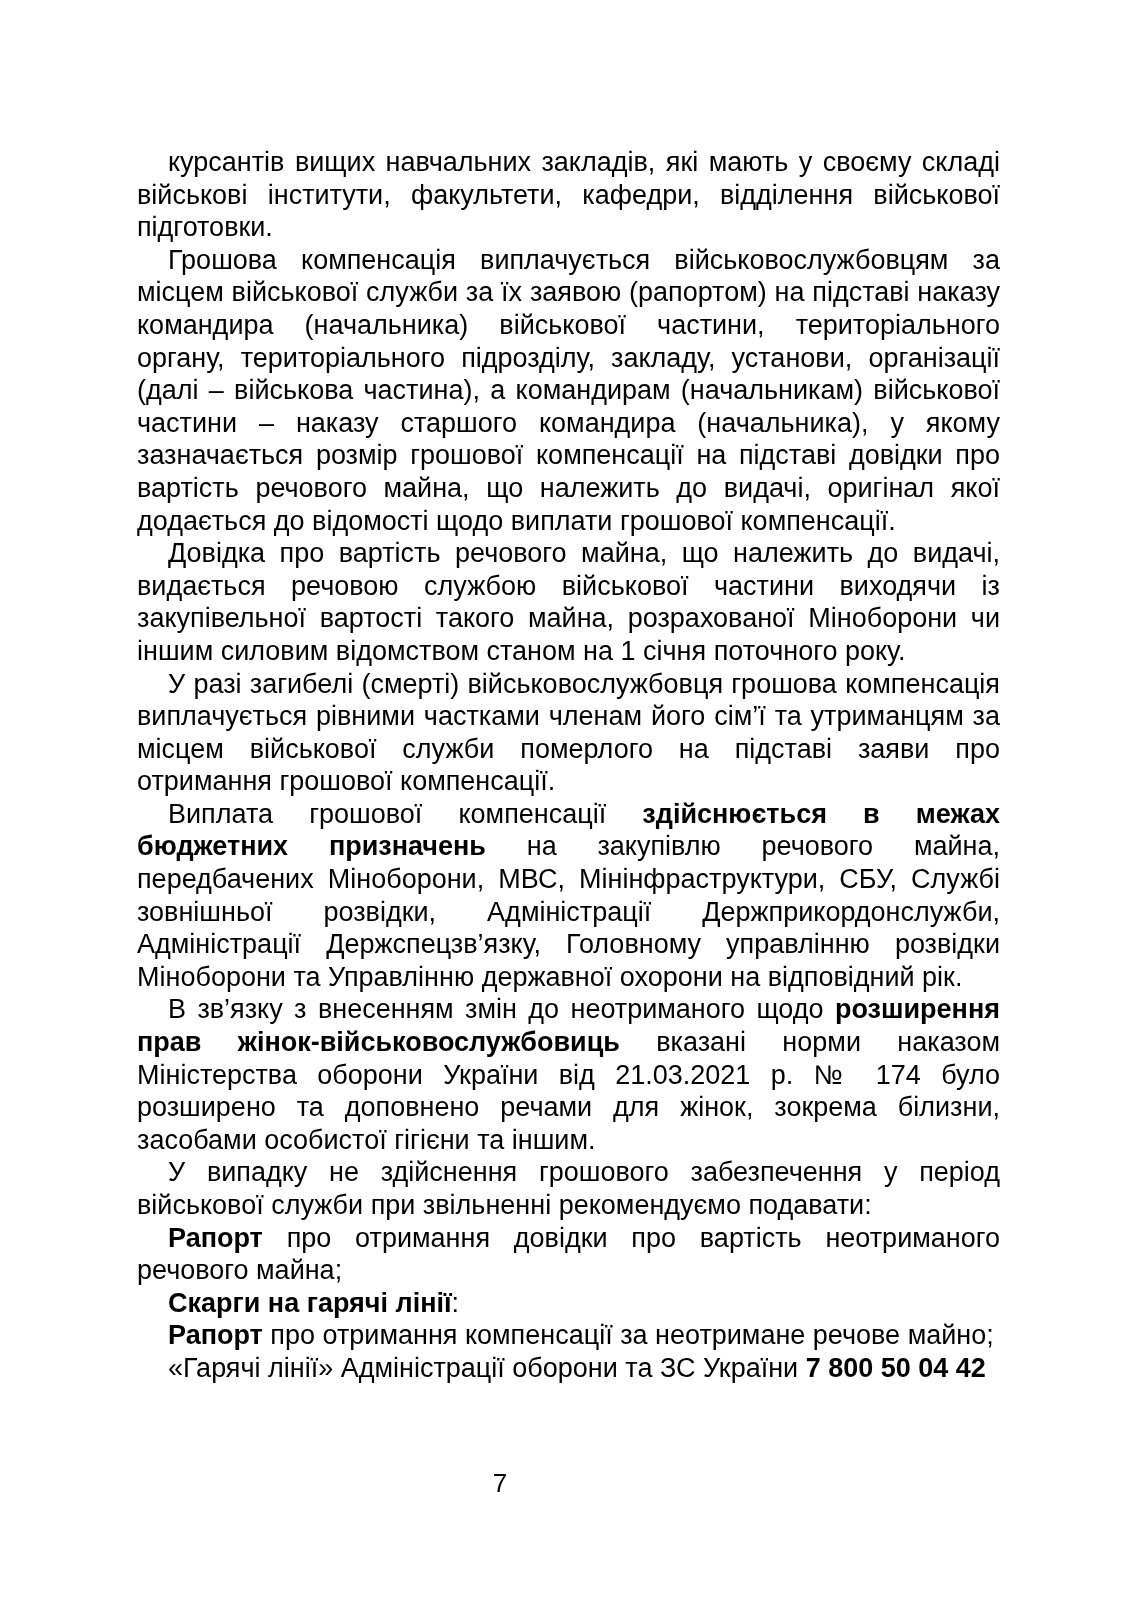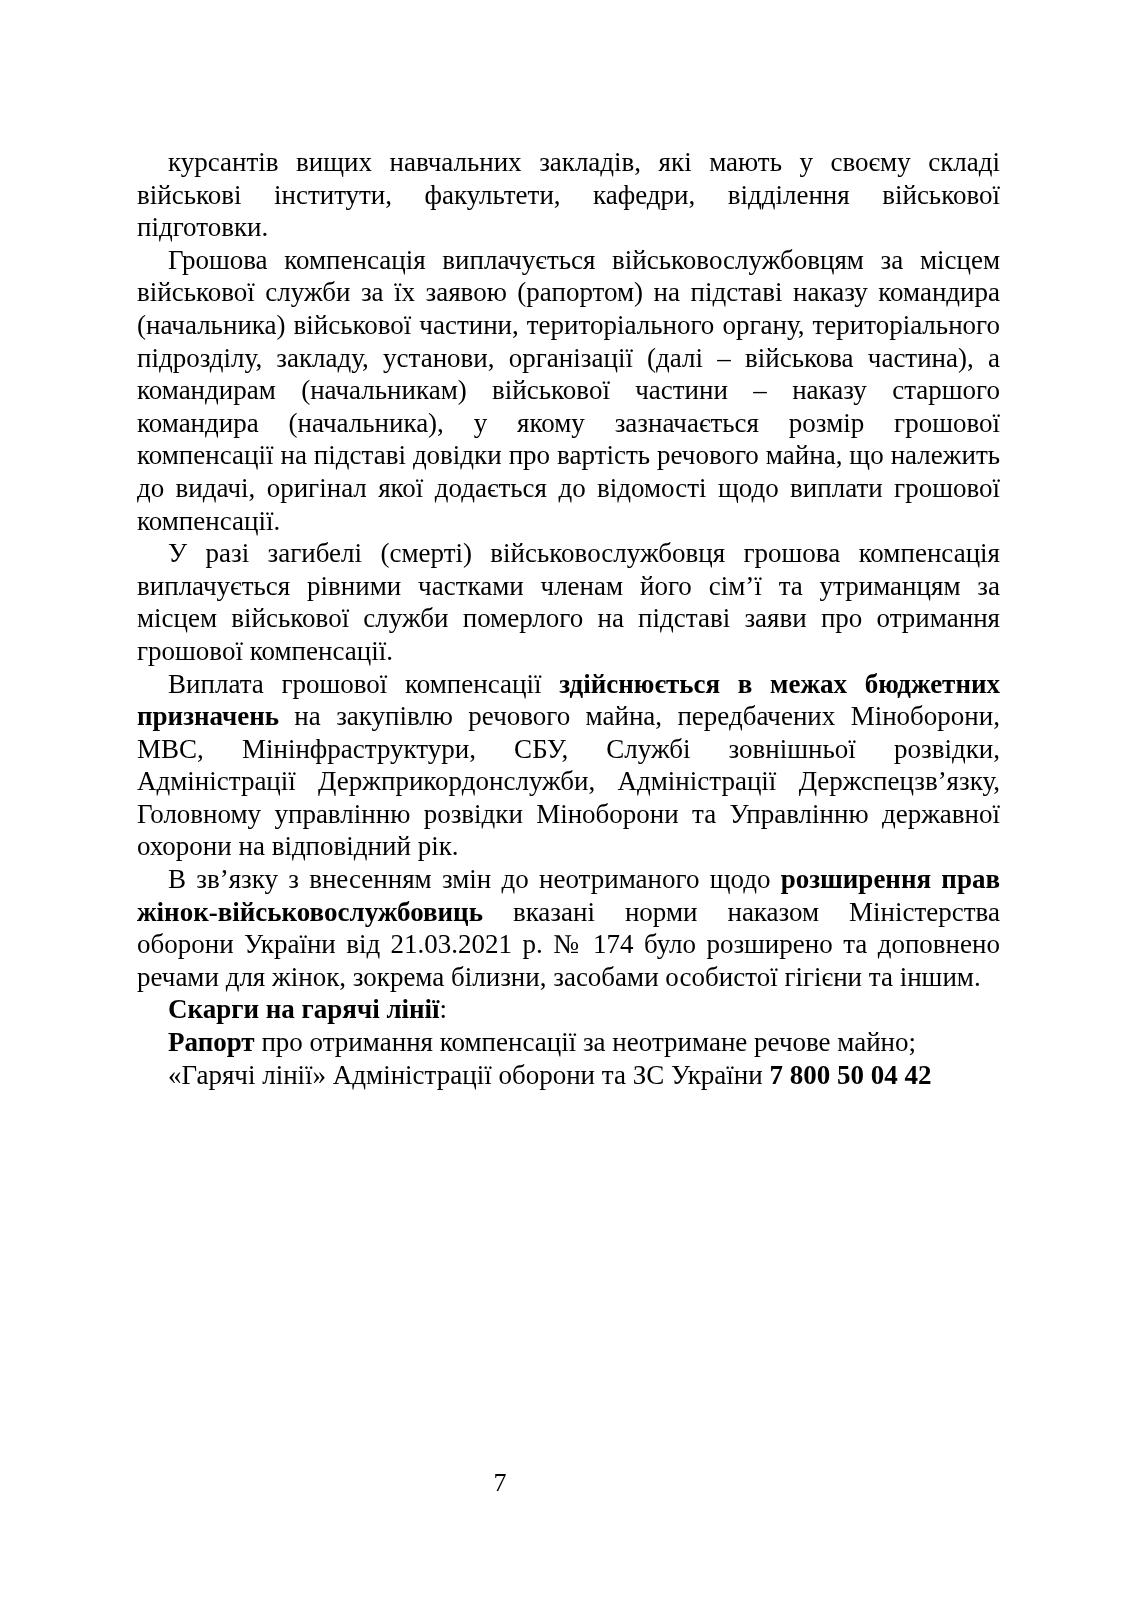--- a/index.html
+++ b/index.html
@@ -5,21 +5,21 @@
   html, body {
     margin: 0;
     padding: 0;
     background: #ffffff;
   }
   .page {
     position: relative;
     width: 1142px;
     height: 1615px;
     background: #ffffff;
-    font-family: Liberation Serif, serif;
+    font-family: Liberation Sans, sans-serif;
     color: #000000;
     overflow: hidden;
   }
   .document-body {
     position: absolute;
     left: 137px;
     top: 146px;
     width: 863px;
     font-size: 27px;
     line-height: 32.6px;
@@ -42,21 +42,24 @@
     font-size: 26px;
   }
 </style>
 </head>
 <body>
 
 <div class="page">
   <div class="document-body">
       <p class="para"><span class="">курсантів вищих навчальних закладів, які мають у своєму складі військові інститути, факультети, кафедри, відділення військової підготовки.</span></p>
       <p class="para"><span class="">Грошова компенсація виплачується військовослужбовцям за місцем військової служби за їх заявою (рапортом) на підставі наказу командира (начальника) військової частини, територіального органу, територіального підрозділу, закладу, установи, організації (далі – військова частина), а командирам (начальникам) військової частини – наказу старшого командира (начальника), у якому зазначається розмір грошової компенсації на підставі довідки про вартість речового майна, що належить до видачі, оригінал якої додається до відомості щодо виплати грошової компенсації.</span></p>
+      <p class="para"><span class="">Довідка про вартість речового майна, що належить до видачі, видається речовою службою військової частини виходячи із закупівельної вартості такого майна, розрахованої Міноборони чи іншим силовим відомством станом на 1 січня поточного року.</span></p>
       <p class="para"><span class="">У разі загибелі (смерті) військовослужбовця грошова компенсація виплачується рівними частками членам його сім’ї та утриманцям за місцем військової служби померлого на підставі заяви про отримання грошової компенсації.</span></p>
       <p class="para"><span class="">Виплата грошової компенсації </span><span class="bold">здійснюється в межах бюджетних призначень</span><span class=""> на закупівлю речового майна, передбачених Міноборони, МВС, Мінінфраструктури, СБУ, Службі зовнішньої розвідки, Адміністрації Держприкордонслужби, Адміністрації Держспецзв’язку, Головному управлінню розвідки Міноборони та Управлінню державної охорони на відповідний рік.</span></p>
       <p class="para"><span class="">В зв’язку з внесенням змін до неотриманого щодо </span><span class="bold">розширення прав жінок-військовослужбовиць</span><span class=""> вказані норми наказом Міністерства оборони України від 21.03.2021 р. № 174 було розширено та доповнено речами для жінок, зокрема білизни, засобами особистої гігієни та іншим.</span></p>
+      <p class="para"><span class="">У випадку не здійснення грошового забезпечення у період військової служби при звільненні рекомендуємо подавати:</span></p>
+      <p class="para"><span class="bold">Рапорт</span><span class=""> про отримання довідки про вартість неотриманого речового майна;</span></p>
       <p class="para"><span class="bold">Скарги на гарячі лінії</span><span class="">:</span></p>
       <p class="para"><span class="bold">Рапорт</span><span class=""> про отримання компенсації за неотримане речове майно;</span></p>
       <p class="para"><span class="">«Гарячі лінії» Адміністрації оборони та ЗС України </span><span class="bold">7 800 50 04 42</span></p>
     </div>
   <div class="page-number">7</div>
 </div>
 
 </body></html>

